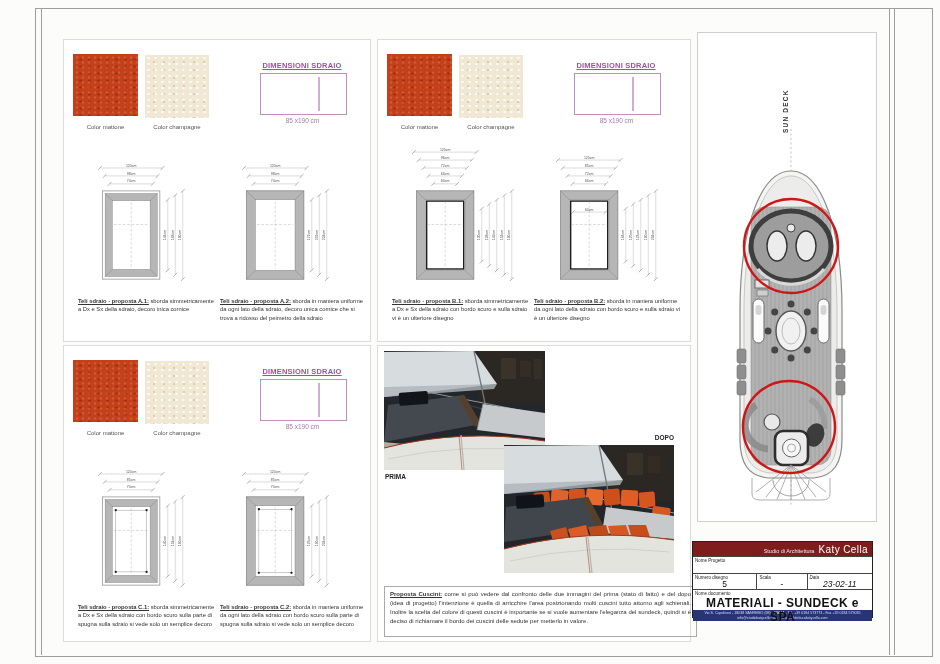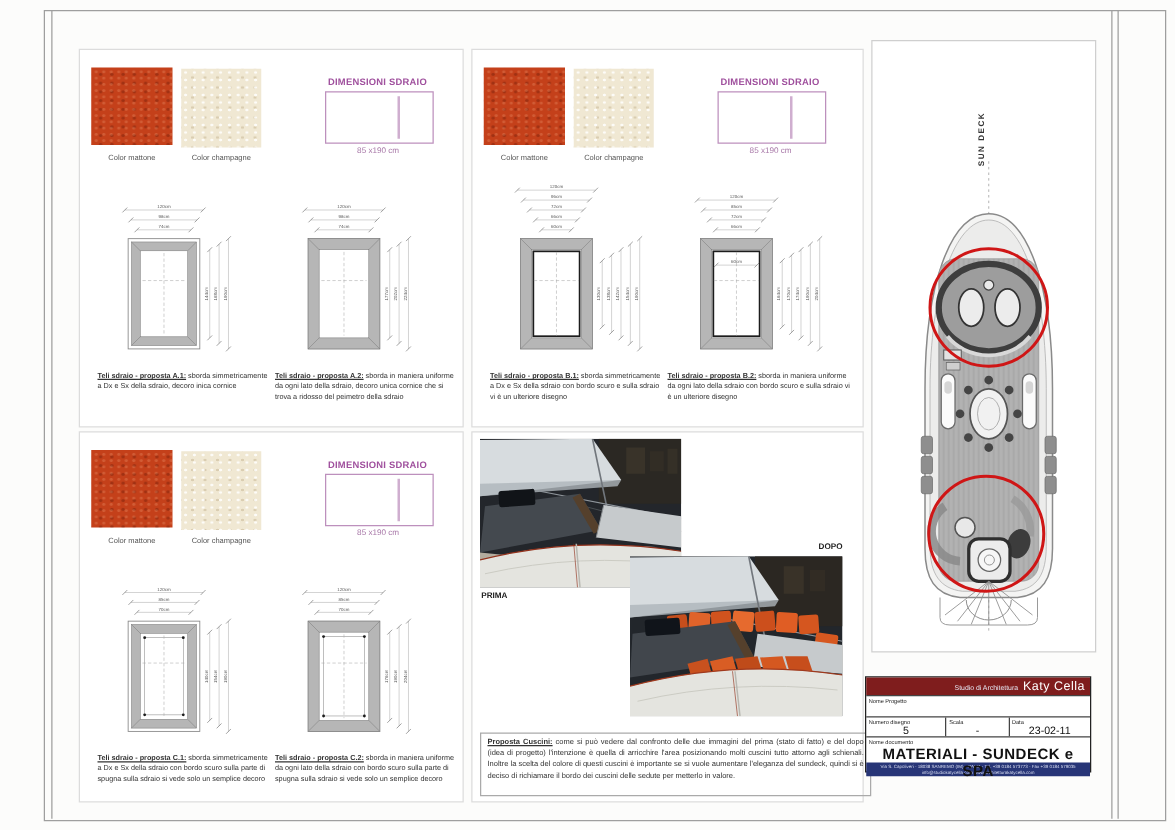--- a/index.html
+++ b/index.html
@@ -22,21 +22,21 @@
     background-image:radial-gradient(rgba(255,190,150,0.22) 1px, transparent 1.6px),
                      radial-gradient(rgba(90,20,5,0.35) 1px, transparent 1.8px);
     background-size:6px 5px,9px 7px;background-position:1px 1px,3px 2px;}
   .sw-cream{left:81px;top:15px;width:64px;height:63px;
     background-image:radial-gradient(rgba(255,255,255,0.85) 1px, transparent 1.5px),
                      radial-gradient(rgba(185,165,125,0.4) 1px, transparent 1.6px);
     background-size:7px 6px,10px 8px;background-position:0 0,4px 3px;}
   .swatch-label{position:absolute;top:84px;font-size:6px;color:#555;text-align:center;}
   .sl1{left:9px;width:65px;} .sl2{left:81px;width:64px;}
   .dim-title{position:absolute;left:188px;top:21px;width:100px;text-align:center;
-             font-size:7.5px;font-weight:bold;color:#a0519e;letter-spacing:.2px;}
+             font-size:7.5px;font-weight:bold;color:#a0519e;letter-spacing:.2px;text-decoration:underline;}
   .dim-box{position:absolute;left:196px;top:33px;width:85px;height:40px;border:1px solid #bd90bd;background:#fff;}
   .dim-split{position:absolute;left:57px;top:3px;bottom:3px;width:2px;background:#cfaecf;}
   .dim-size{position:absolute;left:196px;top:77px;width:85px;text-align:center;font-size:6.5px;color:#a878a8;}
   .drawing{position:absolute;top:98px;width:128px;height:157px;}
   .drawing svg{display:block;width:100%;height:100%;}
   .drawing.pos0{left:12px;} .drawing.pos1{left:156px;}
   .caption{position:absolute;top:257px;font-size:5.8px;line-height:1.45;color:#333;width:138px;}
   .caption.pos0{left:14px;} .caption.pos1{left:156px;width:148px;}
   .cap-lead{font-weight:bold;text-decoration:underline;}
   svg text.dim{font-size:4px;fill:#555;text-anchor:middle;font-family:"Liberation Sans",sans-serif;}
@@ -54,21 +54,21 @@
   .titleblock{position:absolute;left:692px;top:541px;width:181px;height:77px;border:1.3px solid #222;
               background:#fff;display:flex;flex-direction:column;box-sizing:border-box;}
   .tb-header{flex:none;height:13px;background:#7f1d1d;color:#fff;display:flex;justify-content:flex-end;
              align-items:flex-end;padding:0 4px 1px 0;gap:4px;}
   .tb-prefix{font-size:5.5px;padding-bottom:1px;color:#e8ebf7;}
   .tb-name{font-size:10px;letter-spacing:.4px;}
   .tb-row{position:relative;border-top:1px solid #444;box-sizing:border-box;}
   .tb-row1{flex:none;height:17px;}
   .tb-row2{flex:none;height:16px;display:flex;}
   .tb-cell{position:relative;box-sizing:border-box;border-right:1px solid #444;}
-  .tb-cell:last-child{border-right:none;}
+  .tb-cell:last-child{border-right:none;font-style:italic;}
   .tb-c1{width:36%;} .tb-c2{width:28%;} .tb-c3{width:36%;}
   .tb-label{position:absolute;top:1px;left:2px;font-size:4.5px;color:#222;white-space:nowrap;}
   .tb-value{display:block;text-align:center;margin-top:4.5px;font-size:8.5px;color:#111;}
   .tb-row3{flex:none;height:21px;}
   .tb-doc{display:block;text-align:center;margin-top:6px;font-size:12px;font-weight:600;letter-spacing:.4px;color:#111;}
   .tb-footer{flex:none;height:10px;margin-top:auto;background:#273577;color:#d9def2;text-align:center;
              font-size:3.6px;line-height:1.35;padding-top:1px;}
 </style>
 </head>
 <body>

